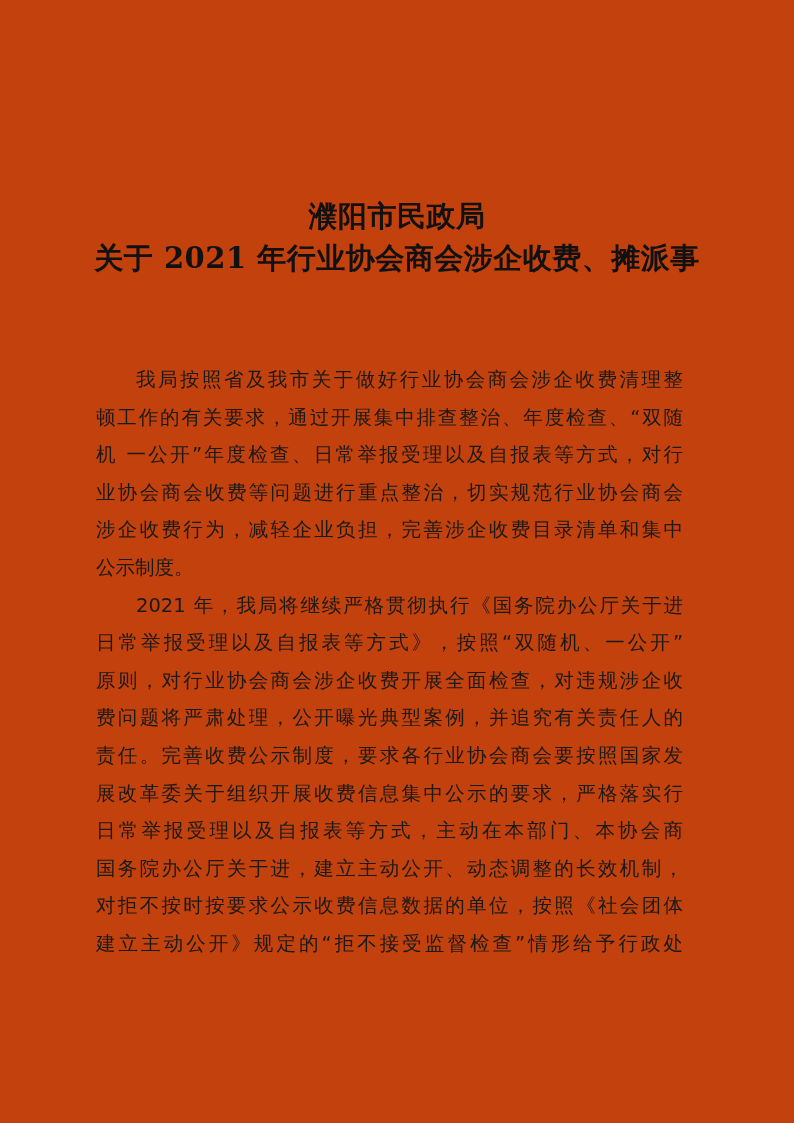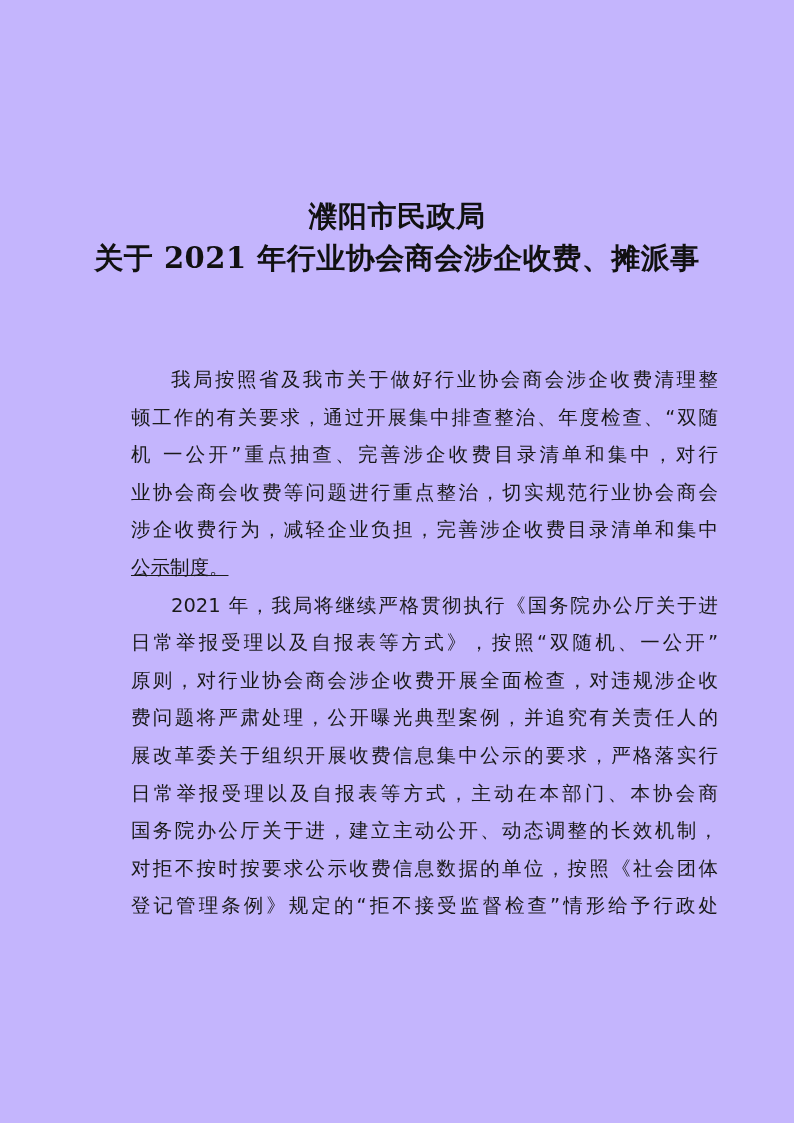--- a/index.html
+++ b/index.html
@@ -12,21 +12,21 @@
       height: 1123px;
       position: relative;
       overflow: hidden;
       color: #111111;
     }
     .page {
       position: absolute;
       left: 0; top: 0;
       width: 794px;
       height: 1123px;
-      background: #c4b5fd;
+      background: #c2410c;
     }
     .title-block {
       position: absolute;
       top: 196px;
       left: 0;
       width: 794px;
       text-align: center;
       font-family: "DejaVu Serif", "Liberation Serif", serif;
       font-weight: bold;
       font-size: 29px;
@@ -34,67 +34,67 @@
       color: #111111;
       letter-spacing: 0.5px;
     }
     .title-line {
       display: block;
       white-space: nowrap;
     }
     .body-block {
       position: absolute;
       top: 361px;
-      left: 131px;
+      left: 96px;
       width: 587px;
       font-family: "DejaVu Sans", "Liberation Sans", sans-serif;
       font-size: 19.5px;
       line-height: 37.6px;
       color: #1a1a1a;
     }
     .line {
       display: block;
       white-space: nowrap;
       text-align: justify;
       text-align-last: justify;
       height: 37.6px;
     }
     .line.last {
       text-align-last: left;
-      text-decoration: underline;
     }
     .line.indent {
       padding-left: 40px;
     }
   </style>
 </head>
 <body>
 
 <div class="page">
 
   <div class="title-block">
     <span class="title-line">濮阳市民政局</span>
     <span class="title-line">关于 2021 年行业协会商会涉企收费、摊派事</span>
   </div>
 
   <div class="body-block">
     <div>
       <span class="line indent">我局按照省及我市关于做好行业协会商会涉企收费清理整</span>
       <span class="line">顿工作的有关要求，通过开展集中排查整治、年度检查、“双随</span>
-      <span class="line">机 一公开”重点抽查、完善涉企收费目录清单和集中，对行</span>
+      <span class="line">机 一公开”年度检查、日常举报受理以及自报表等方式，对行</span>
       <span class="line">业协会商会收费等问题进行重点整治，切实规范行业协会商会</span>
       <span class="line">涉企收费行为，减轻企业负担，完善涉企收费目录清单和集中</span>
       <span class="line last">公示制度。</span>
     </div>
     <div>
       <span class="line indent">2021 年，我局将继续严格贯彻执行《国务院办公厅关于进</span>
       <span class="line">日常举报受理以及自报表等方式》，按照“双随机、一公开”</span>
       <span class="line">原则，对行业协会商会涉企收费开展全面检查，对违规涉企收</span>
       <span class="line">费问题将严肃处理，公开曝光典型案例，并追究有关责任人的</span>
+      <span class="line">责任。完善收费公示制度，要求各行业协会商会要按照国家发</span>
       <span class="line">展改革委关于组织开展收费信息集中公示的要求，严格落实行</span>
       <span class="line">日常举报受理以及自报表等方式，主动在本部门、本协会商</span>
       <span class="line">国务院办公厅关于进，建立主动公开、动态调整的长效机制，</span>
       <span class="line">对拒不按时按要求公示收费信息数据的单位，按照《社会团体</span>
-      <span class="line">登记管理条例》规定的“拒不接受监督检查”情形给予行政处</span>
+      <span class="line">建立主动公开》规定的“拒不接受监督检查”情形给予行政处</span>
     </div>
   </div>
 
 </div>
 
 </body></html>

